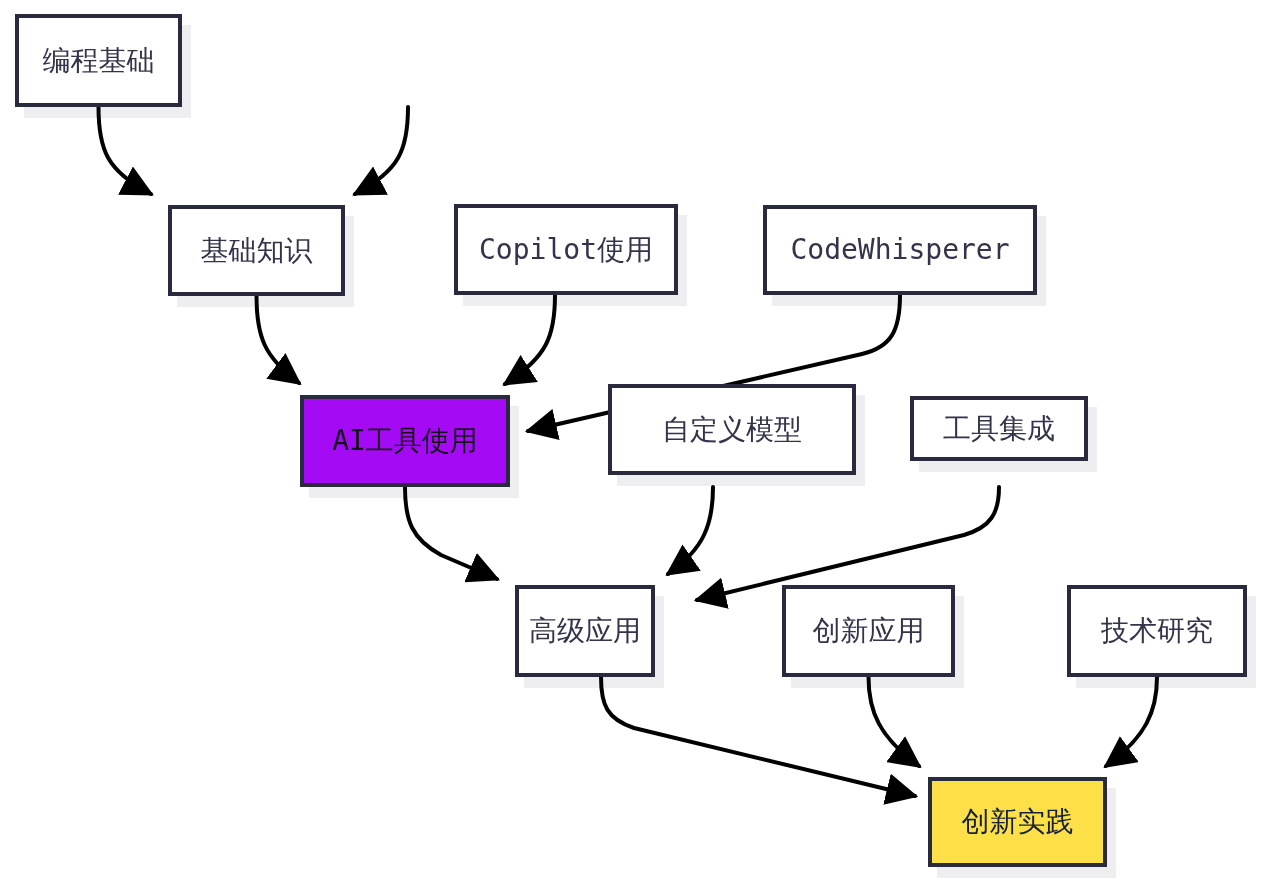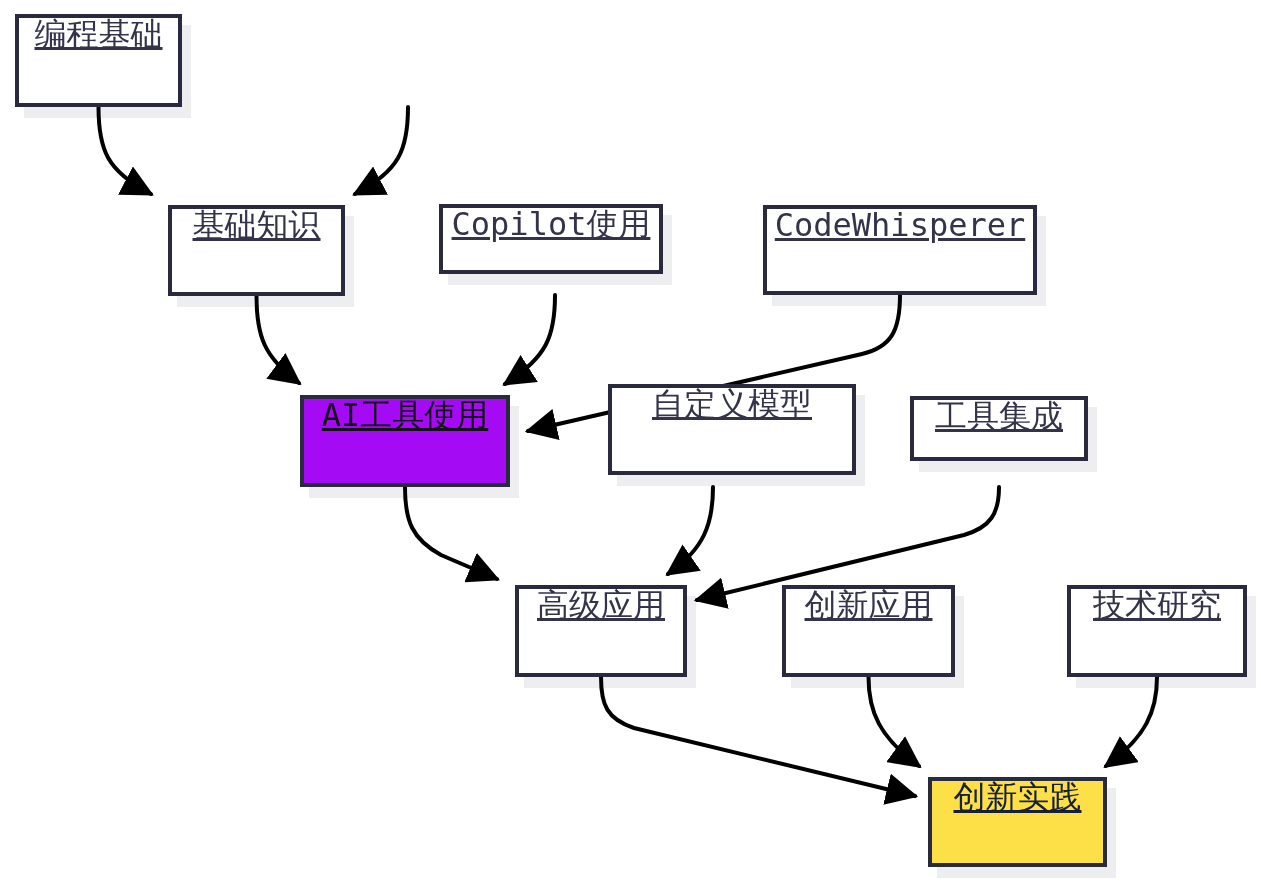--- a/index.html
+++ b/index.html
@@ -13,26 +13,25 @@
   .edges{
     position:absolute;left:0;top:0;width:1261px;height:882px;
     z-index:1;pointer-events:none;
   }
   .node{
     position:absolute;
     box-sizing:border-box;
     border:4px solid #2a2a3e;
     background:#ffffff;
     color:#33334a;
-    display:flex;align-items:flex-start;justify-content:center;
-    font-size:32px;line-height:1;
+    display:flex;align-items:center;justify-content:center;
+    font-size:28px;line-height:1;
     white-space:nowrap;
     box-shadow:9px 11px 0 rgba(40,40,70,0.08);
     z-index:2;
-    text-decoration:underline;
   }
   .node.purple{background:#a50af5;color:#141418;}
   .node.blue{background:#fde047;color:#16203a;}
 </style>
 </head>
 <body>
 
 <div class="canvas">
 
   <svg class="edges" width="1261" height="882" viewBox="0 0 1261 882" xmlns="http://www.w3.org/2000/svg">
@@ -58,41 +57,41 @@
 
   <div class="node" style="left:15px;top:14px;width:167px;height:93px">
     <span>编程基础</span>
   </div>
 
 
   <div class="node" style="left:168px;top:205px;width:177px;height:91px">
     <span>基础知识</span>
   </div>
 
-  <div class="node" style="left:439px;top:204px;width:224px;height:70px">
+  <div class="node" style="left:454px;top:204px;width:224px;height:91px">
     <span>Copilot使用</span>
   </div>
 
   <div class="node" style="left:763px;top:205px;width:274px;height:90px">
     <span>CodeWhisperer</span>
   </div>
 
   <div class="node purple" style="left:300px;top:395px;width:210px;height:92px">
     <span>AI工具使用</span>
   </div>
 
   <div class="node" style="left:608px;top:384px;width:248px;height:91px">
     <span>自定义模型</span>
   </div>
 
   <div class="node" style="left:910px;top:396px;width:178px;height:65px">
     <span>工具集成</span>
   </div>
 
-  <div class="node" style="left:515px;top:585px;width:172px;height:92px">
+  <div class="node" style="left:515px;top:585px;width:140px;height:92px">
     <span>高级应用</span>
   </div>
 
   <div class="node" style="left:782px;top:585px;width:173px;height:92px">
     <span>创新应用</span>
   </div>
 
   <div class="node" style="left:1067px;top:585px;width:180px;height:92px">
     <span>技术研究</span>
   </div>

